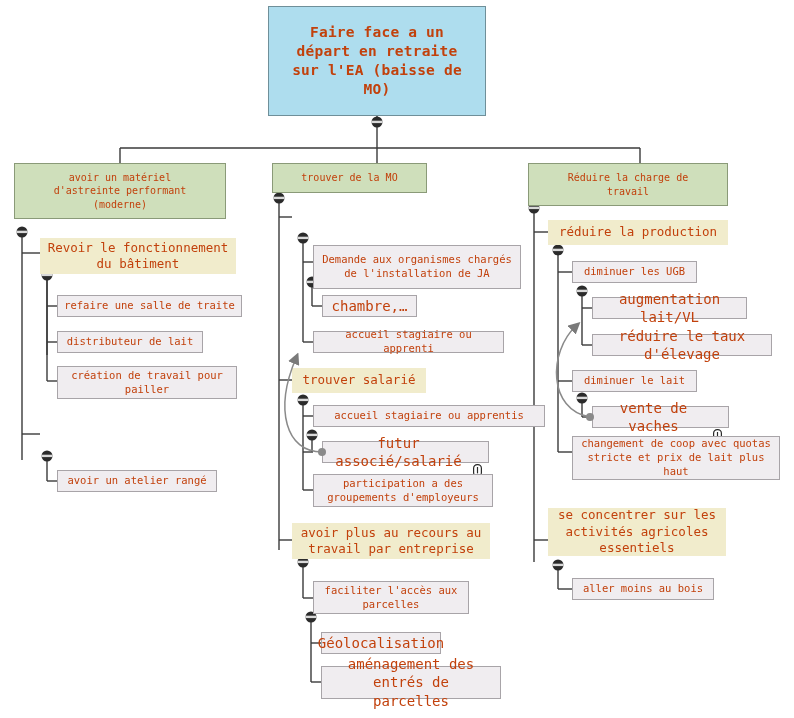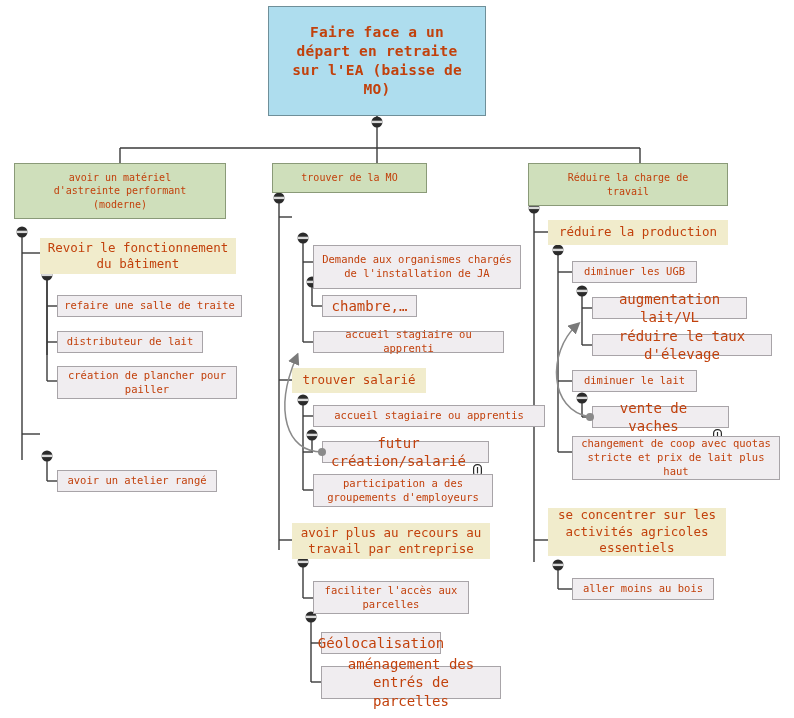--- a/index.html
+++ b/index.html
@@ -251,21 +251,21 @@
     <span class="nodetext">Revoir le fonctionnement
 du bâtiment</span>
   </div>
   <div class="node lvl3" style="left:57px; top:295px; width:185px; height:22px;">
     <span class="nodetext">refaire une salle de traite</span>
   </div>
   <div class="node lvl3" style="left:57px; top:331px; width:146px; height:22px;">
     <span class="nodetext">distributeur de lait</span>
   </div>
   <div class="node lvl3" style="left:57px; top:366px; width:180px; height:33px;">
-    <span class="nodetext">création de plancher pour
+    <span class="nodetext">création de travail pour
 pailler</span>
   </div>
 
   <div class="node lvl3" style="left:57px; top:470px; width:160px; height:22px;">
     <span class="nodetext">avoir un atelier rangé</span>
   </div>
 
   <div class="node lvl1" style="left:272px; top:163px; width:155px; height:30px;">
     <span class="nodetext">trouver de la MO</span>
   </div>
@@ -281,21 +281,21 @@
     <span class="nodetext">accueil stagiaire ou apprenti</span>
   </div>
 
   <div class="node lvl2" style="left:292px; top:368px; width:134px; height:25px;">
     <span class="nodetext">trouver salarié</span>
   </div>
   <div class="node lvl3" style="left:313px; top:405px; width:232px; height:22px;">
     <span class="nodetext">accueil stagiaire ou apprentis</span>
   </div>
   <div class="node lvl4" style="left:322px; top:441px; width:167px; height:22px;">
-    <span class="nodetext">futur création/salarié</span>
+    <span class="nodetext">futur associé/salarié</span>
     <span class="clip">
       <svg width="9" height="13" viewBox="0 0 9 13">
         <rect x="0.6" y="0.6" width="7.8" height="11.8" rx="3.6" ry="3.6" fill="none" stroke="#2b2b2b" stroke-width="1.2"></rect>
         <path d="M4.5,3 L4.5,9.4" stroke="#2b2b2b" stroke-width="1.2" fill="none"></path>
       </svg>
     </span>
   </div>
   <div class="node lvl2" style="left:292px; top:523px; width:198px; height:36px;">
     <span class="nodetext">avoir plus au recours au
 travail par entreprise</span>

